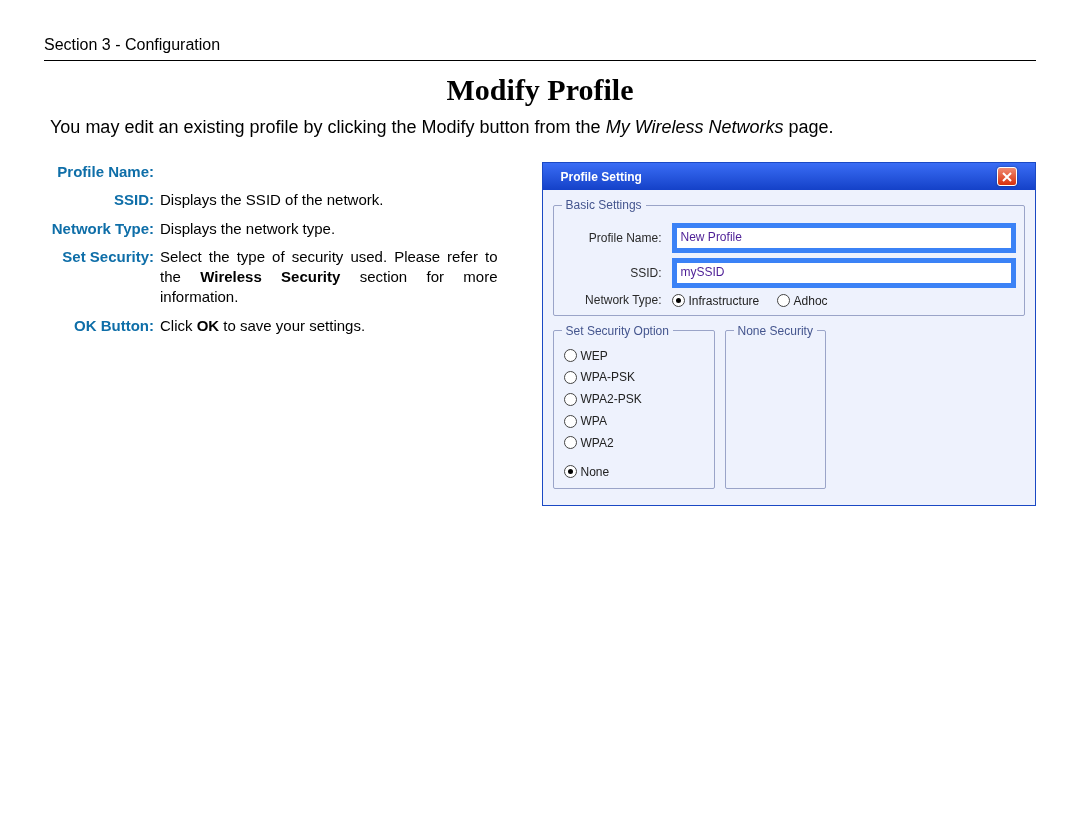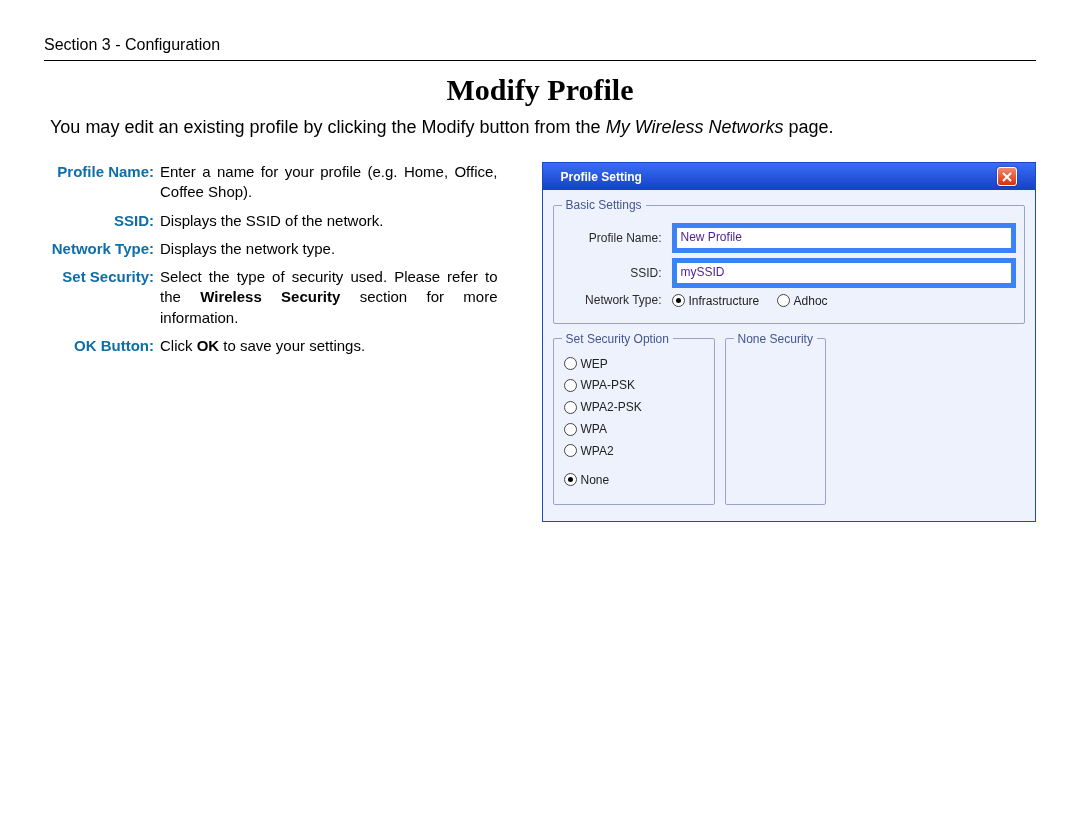--- a/index.html
+++ b/index.html
@@ -14,21 +14,21 @@
 .defs{width:458px}
 .def{display:flex;margin-bottom:8px;font-size:15px;line-height:1.35}
 .dlabel{color:#0e6ea8;font-weight:700;text-align:right;width:104px;flex:0 0 104px;padding-right:6px}
 .ddesc{flex:1;text-align:justify}
 .ddesc .b{font-weight:700}
 .panel{width:504px;border:1px solid #1a49c4;background:#eef2fd;font-size:12px}
 .panel-title{background:linear-gradient(#3a6df5,#1441c8);color:#fff;font-weight:700;padding:4px 18px;display:flex;align-items:center;justify-content:space-between}
 .close-btn{width:18px;height:17px;background:linear-gradient(#f08b72,#d82f0b);border:1px solid #fff;border-radius:3px;display:flex;align-items:center;justify-content:center;box-shadow:0 0 2px rgba(0,0,0,.5)}
 .close-btn svg{display:block}
 .panel-body{padding:8px 10px 8px 10px}
-fieldset{border:1px solid #9aa4c8;border-radius:2px;padding:6px 8px 10px 8px;margin:0 0 8px 0}
+fieldset{border:1px solid #9aa4c8;border-radius:2px;padding:6px 8px 2px 8px;margin:0 0 8px 0}
 legend{color:#44558e;padding:0 4px;font-size:12px}
 .row{display:flex;align-items:center;margin:5px 0}
 .row label{width:100px;text-align:right;margin-right:10px;color:#2a2a2a}
 .tin{flex:1;border:5px solid #3b82f6;background:#fff;padding:2px 4px;color:#4c1d95;font-size:12px;height:16px}
 .radio{width:11px;height:11px;border:1px solid #444;border-radius:50%;display:inline-flex;align-items:center;justify-content:center;margin-right:4px;background:#fff;vertical-align:middle}
 .radio.sel::after{content:"";width:5px;height:5px;border-radius:50%;background:#000}
 .radio-label{margin-right:14px;color:#222;vertical-align:middle}
 .sec-wrap{display:flex;gap:10px}
 .sec-wrap fieldset{flex:0 0 auto}
 .sec-left{width:144px}
@@ -49,21 +49,20 @@
   <div class="title">Modify Profile</div>
 
   <p class="intro">
     <span>You may edit an existing profile by clicking the </span><span class="b">Modify</span><span> button from the </span><span class="i">My Wireless Networks</span><span> page.</span>
   </p>
 
   <div class="cols">
     <div class="defs">
       <div class="def">
         <div class="dlabel">Profile Name:</div>
-        <div class="ddesc">Enter a name for your profile (e.g. Home, Office, Coffee Shop).</div>
       </div>
       <div class="def">
         <div class="dlabel">SSID:</div>
         <div class="ddesc">Displays the SSID of the network.</div>
       </div>
       <div class="def">
         <div class="dlabel">Network Type:</div>
         <div class="ddesc">Displays the network type.</div>
       </div>
       <div class="def">

